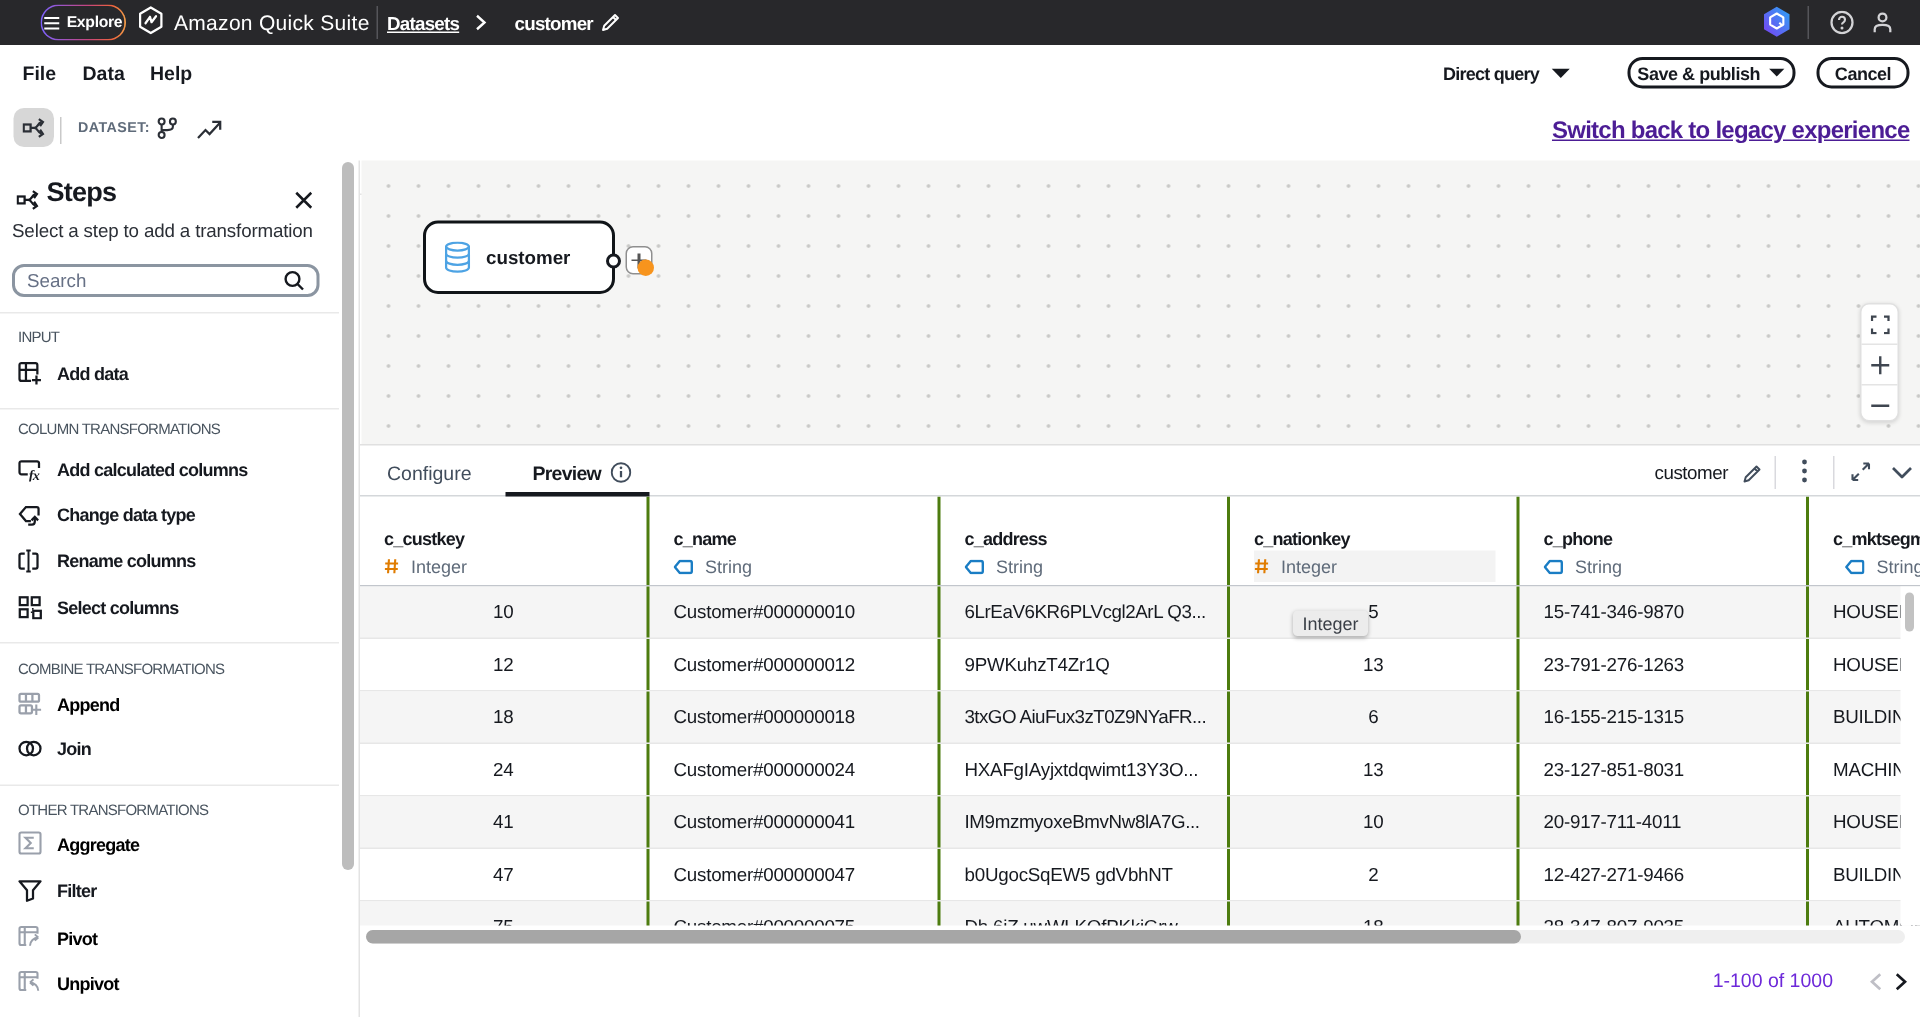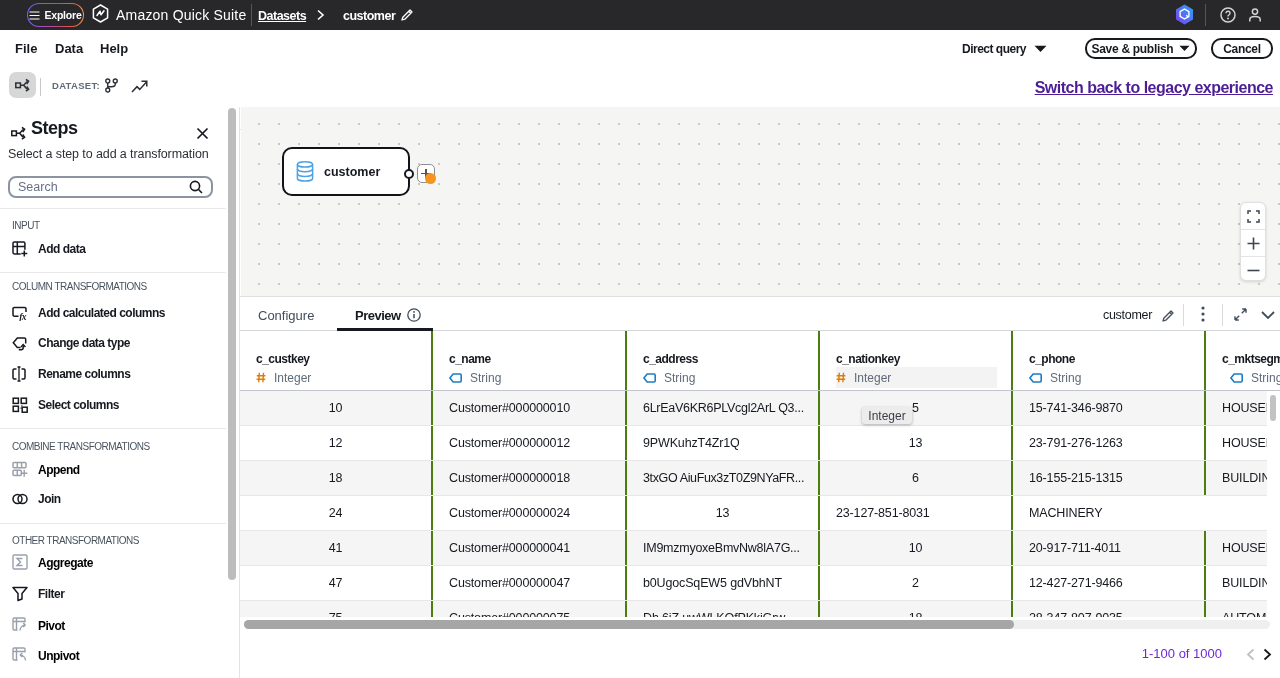--- a/index.html
+++ b/index.html
@@ -438,20 +438,21 @@
         <div class="c w0 num">18</div>
         <div class="c w1">Customer#000000018</div>
         <div class="c w2" style="letter-spacing:-0.37px">3txGO AiuFux3zT0Z9NYaFR...</div>
         <div class="c w3 num">6</div>
         <div class="c w4">16-155-215-1315</div>
         <div class="c w5">BUILDING</div>
       </div>
     <div class="trow drow">
         <div class="c w0 num">24</div>
         <div class="c w1">Customer#000000024</div>
+        <div class="c w2">HXAFgIAyjxtdqwimt13Y3O...</div>
         <div class="c w3 num">13</div>
         <div class="c w4">23-127-851-8031</div>
         <div class="c w5">MACHINERY</div>
       </div>
     <div class="trow drow odd">
         <div class="c w0 num">41</div>
         <div class="c w1">Customer#000000041</div>
         <div class="c w2" style="letter-spacing:-0.25px">IM9mzmyoxeBmvNw8lA7G...</div>
         <div class="c w3 num">10</div>
         <div class="c w4">20-917-711-4011</div>

